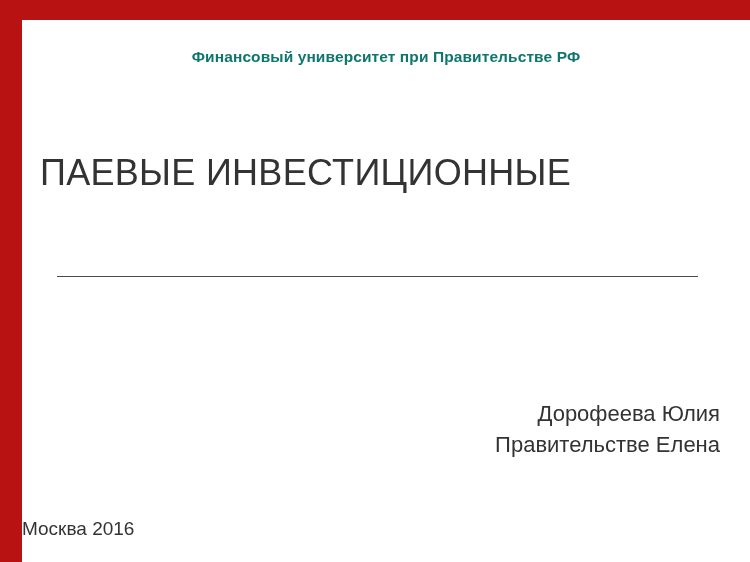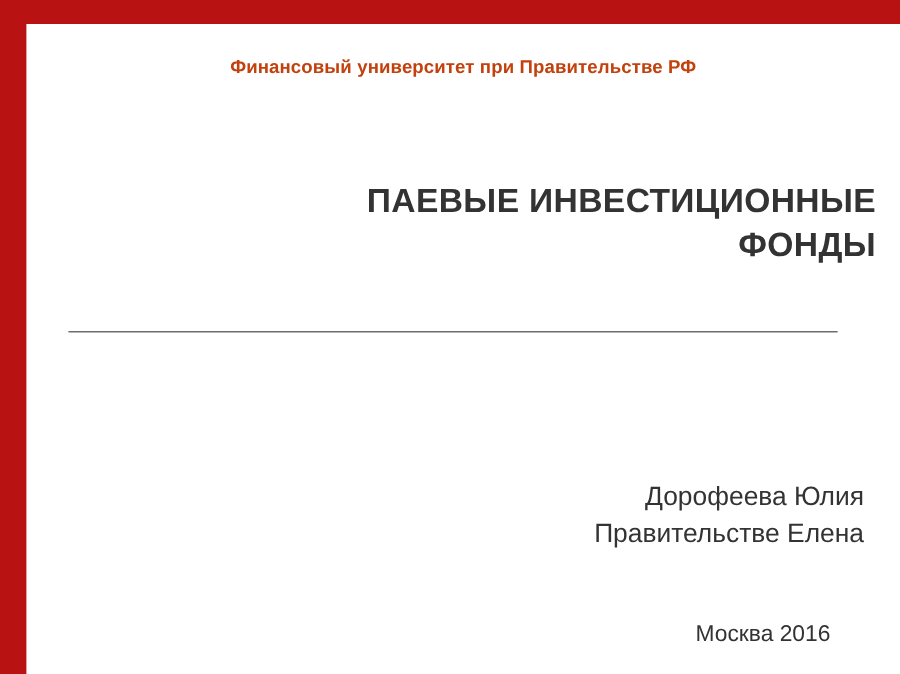--- a/index.html
+++ b/index.html
@@ -38,34 +38,34 @@
   }
   
   .org-line {
     position: absolute;
     top: 48px;
     left: 22px;
     width: 728px;
     text-align: center;
     font-size: 15.5px;
     font-weight: bold;
-    color: #c2410c;
+    color: #0f766e;
     letter-spacing: 0.1px;
   }
   
   .title {
     position: absolute;
     top: 150px;
     left: 40px;
     width: 690px;
-    text-align: right;
-    font-size: 28px;
+    text-align: left;
+    font-size: 36px;
     line-height: 1.28;
     color: #333333;
-    font-weight: bold;
+    font-weight: normal;
     letter-spacing: 0.3px;
   }
   
   .title-rule {
     position: absolute;
     top: 276px;
     left: 57px;
     width: 641px;
     height: 1px;
     background: #4a4a4a;
@@ -83,38 +83,37 @@
     color: #333333;
     white-space: nowrap;
     margin-left: 16px;
   }
   
   .place-year {
     position: absolute;
     top: 518px;
     left: 22px;
     width: 670px;
-    text-align: right;
+    text-align: left;
     font-size: 19px;
     color: #333333;
   }
 </style>
 </head>
 <body>
 
 <div class="slide">
 
   <div class="top-band"></div>
   <div class="left-band"></div>
 
   <div class="org-line">Финансовый университет при Правительстве РФ</div>
 
   <div class="title">
     <div>ПАЕВЫЕ ИНВЕСТИЦИОННЫЕ</div>
-    <div>ФОНДЫ</div>
   </div>
 
   <div class="title-rule"></div>
 
   <div class="authors">
     <div class="line">Дорофеева Юлия</div>
     <div class="line">Правительстве Елена</div>
   </div>
 
   <div class="place-year">Москва 2016</div>

